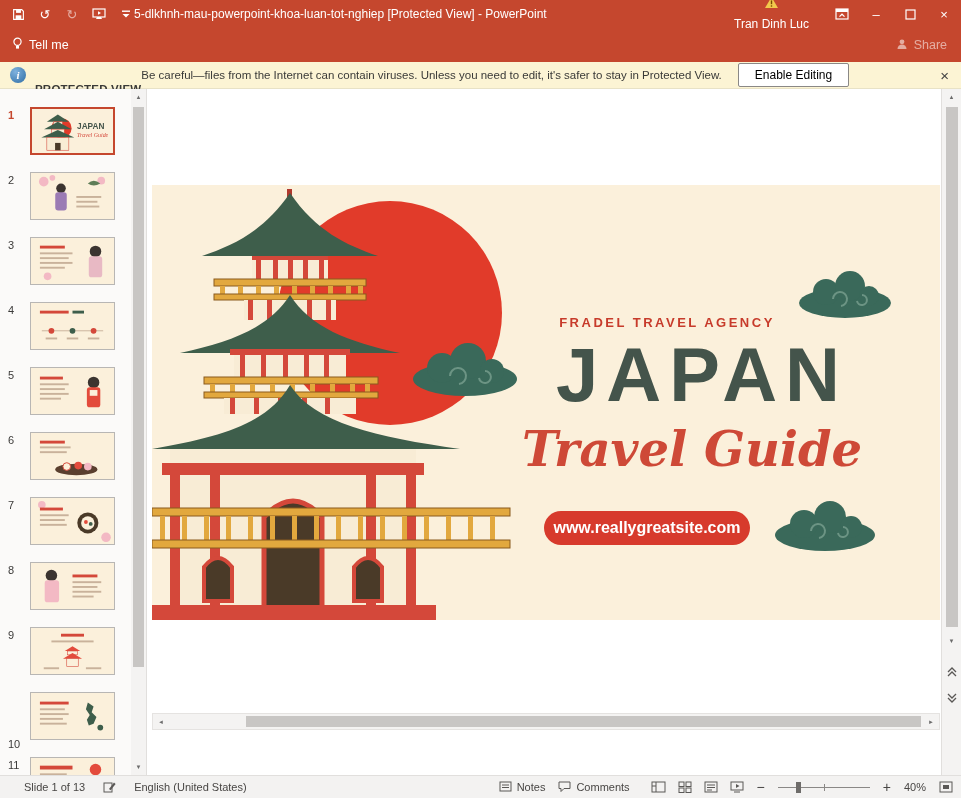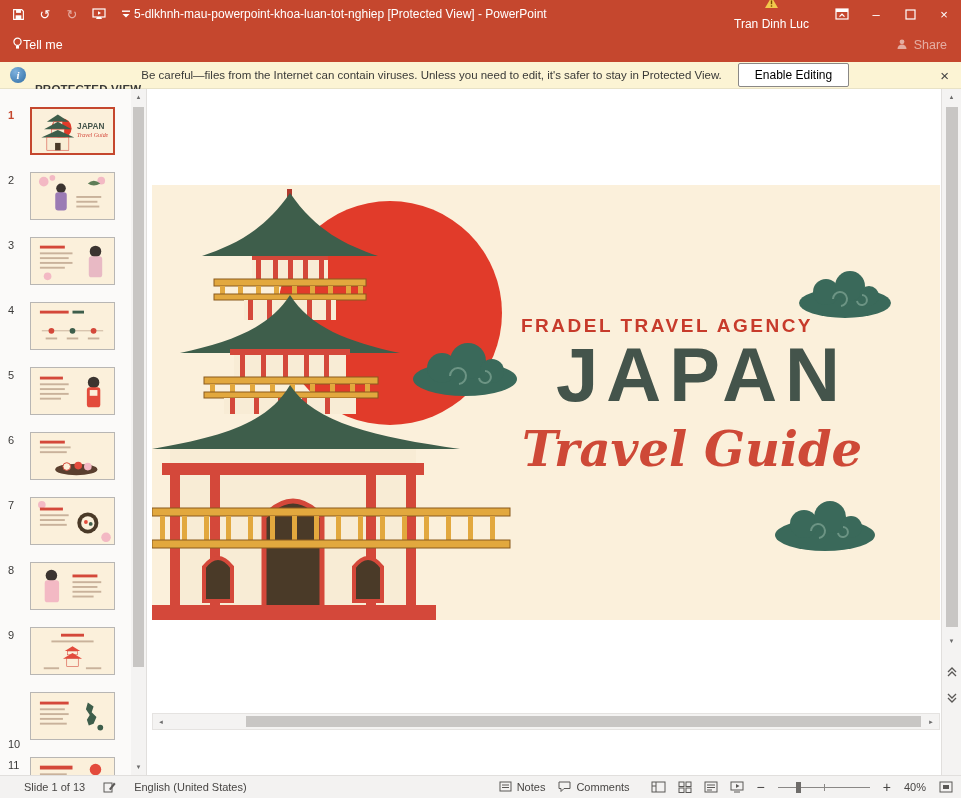--- a/index.html
+++ b/index.html
@@ -20,21 +20,21 @@
   .qat .dim{opacity:.55;}
   .doc-title{flex:1;text-align:left;font-size:12px;white-space:nowrap;overflow:hidden;color:#fff;}
   .account{display:flex;align-items:center;gap:6px;font-size:12px;margin-right:16px;white-space:nowrap;flex-direction:column;}
   .win-controls{display:flex;height:100%;}
   .win-btn{width:34px;height:100%;display:flex;align-items:center;justify-content:center;font-size:13px;color:#fff;}
 
   
   .ribbon{position:absolute;top:28px;left:0;right:0;height:34px;background:var(--red);display:flex;align-items:center;color:#fff;}
   .tabs{display:flex;height:100%;}
   .tab{padding:0 11px;font-size:12.5px;height:100%;display:flex;align-items:center;white-space:nowrap;cursor:default;}
-  .tellme{display:flex;align-items:center;margin-left:12px;font-size:12.5px;white-space:nowrap;}
+  .tellme{display:flex;align-items:center;gap:6px;margin-left:12px;font-size:12.5px;white-space:nowrap;}
   .share{position:absolute;right:14px;opacity:.55;display:flex;align-items:center;gap:6px;font-size:12.5px;}
 
   
   .protected{position:absolute;top:62px;left:0;right:0;height:27px;background:#FCF4D4;display:flex;align-items:center;font-size:11.5px;color:#3A3A38;border-bottom:1px solid #E8E2C6;}
   .info-icon{width:16px;height:16px;border-radius:50%;background:radial-gradient(circle at 35% 30%,#7FB2DE,#2E6DA4);color:#fff;font-weight:bold;font-size:11px;display:flex;align-items:center;justify-content:center;margin-left:10px;font-family:"Liberation Serif",serif;font-style:italic;flex:none;}
   .pv-label{font-weight:bold;margin-left:9px;letter-spacing:.2px;white-space:nowrap;margin-top:28px;}
   .pv-msg{white-space:nowrap;}
   .enable-btn{margin-left:16px;background:#fff;border:1px solid #8A8886;padding:4px 16px;font-size:12px;border-radius:2px;white-space:nowrap;cursor:default;}
   .pv-close{position:absolute;right:12px;font-size:15px;color:#444;line-height:1;cursor:default;}
 
@@ -47,21 +47,21 @@
   .thumb.selected{border:2px solid var(--red);}
   .thumb svg{display:block;width:100%;height:100%;}
 
   .panel-scroll{position:absolute;left:131px;top:0;width:16px;height:686px;background:#F4F3F2;border-right:1px solid #E1DFDD;}
   .scroll-arrow{position:absolute;left:0;width:100%;height:16px;display:flex;align-items:center;justify-content:center;font-size:6px;color:#6B6B6B;}
   .panel-scroll .bar{position:absolute;left:2px;width:11px;top:18px;height:560px;background:#C8C6C4;}
 
   .canvas{position:absolute;left:147px;top:0;width:794px;height:686px;background:#fff;overflow:hidden;}
   .slide{position:absolute;left:5px;top:96px;width:788px;height:435px;background:var(--slide-cream);overflow:hidden;}
   .slide svg.illus{position:absolute;left:0;top:0;width:788px;height:435px;}
-  .agency{position:absolute;left:350px;top:130px;width:330px;text-align:center;color:#C73B2B;font-weight:bold;font-size:19px;letter-spacing:2.5px;white-space:nowrap;}
+  .agency{position:absolute;left:350px;top:130px;width:330px;text-align:center;color:#C73B2B;font-weight:bold;font-size:13px;letter-spacing:2.5px;white-space:nowrap;}
   .japan{position:absolute;left:370px;top:150px;width:360px;text-align:center;color:var(--title-green);font-weight:800;font-size:76px;letter-spacing:8px;line-height:1.05;white-space:nowrap;}
   .travel{position:absolute;left:360px;top:236px;width:360px;text-align:center;color:#CE4937;font-family:"DejaVu Serif",serif;font-style:italic;font-weight:bold;font-size:48px;white-space:nowrap;}
   .pill{position:absolute;left:392px;top:326px;width:206px;height:34px;background:var(--accent);border-radius:17px;color:#fff;font-weight:bold;font-size:16px;line-height:34px;text-align:center;white-space:nowrap;}
 
   .h-scroll{position:absolute;left:5px;top:624px;width:788px;height:17px;background:#F4F3F2;border:1px solid #E5E3E1;}
   .h-scroll .arrow{position:absolute;top:0;width:16px;height:15px;display:flex;align-items:center;justify-content:center;font-size:6px;color:#6B6B6B;}
   .h-scroll .bar{position:absolute;left:93px;top:2px;width:675px;height:11px;background:#C8C6C4;}
 
   .v-scroll{position:absolute;left:941px;top:0;width:20px;height:686px;background:#F4F3F2;border-left:1px solid #E1DFDD;}
   .v-scroll .arrow{position:absolute;left:0;width:100%;height:16px;display:flex;align-items:center;justify-content:center;font-size:6px;color:#6B6B6B;}
@@ -462,20 +462,21 @@
               <rect x="272" y="331" width="5" height="25"></rect>
               <rect x="294" y="331" width="5" height="25"></rect>
               <rect x="316" y="331" width="5" height="25"></rect>
               <rect x="338" y="331" width="5" height="25"></rect>
           </g>
           <rect x="0" y="355" width="358" height="8" fill="#E2A83E" stroke="#8A5A1E" stroke-width="1"></rect>
         </svg>
         <div class="agency">FRADEL TRAVEL AGENCY</div>
         <div class="japan">JAPAN</div>
         <div class="travel">Travel Guide</div>
+        <div class="pill">www.reallygreatsite.com</div>
       </div>
 
       <div class="h-scroll">
         <span class="arrow" style="left:0">◄</span>
         <div class="bar"></div>
         <span class="arrow" style="right:0">►</span>
       </div>
     </div>
 
     <div class="v-scroll">

